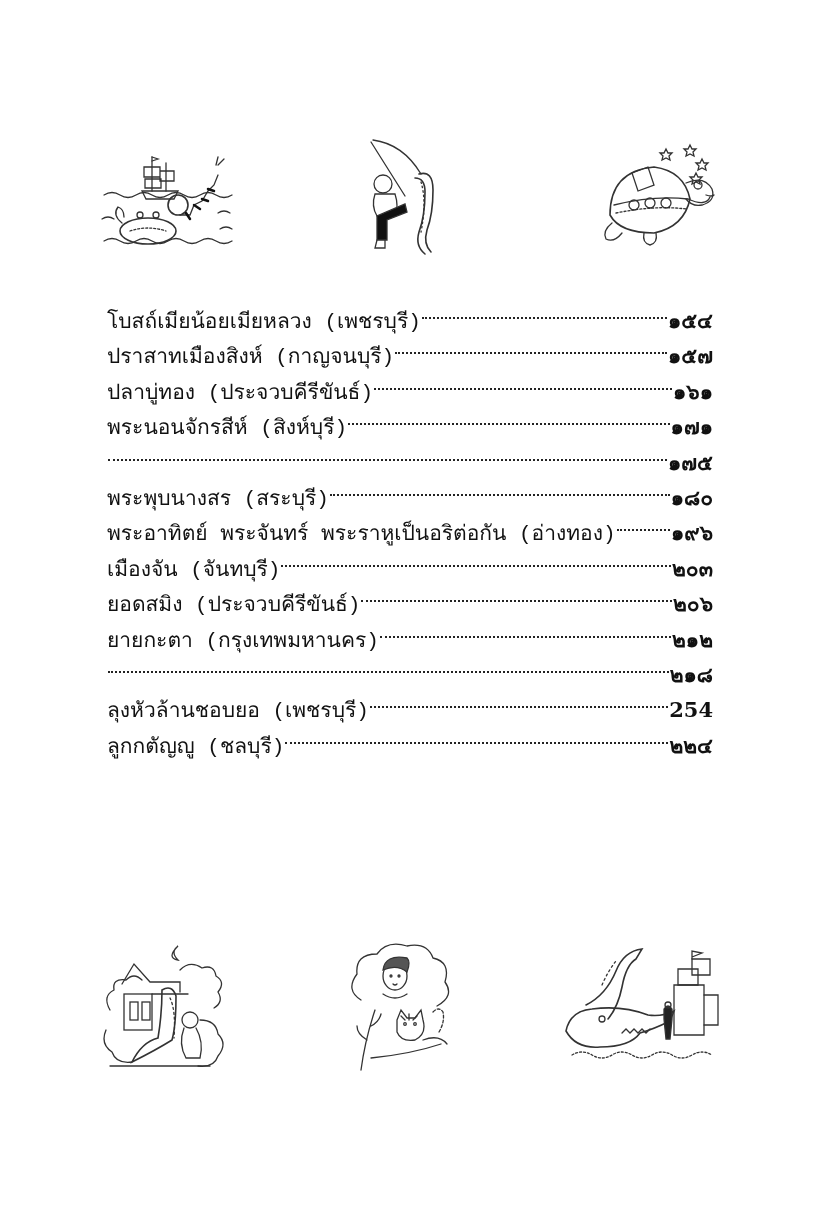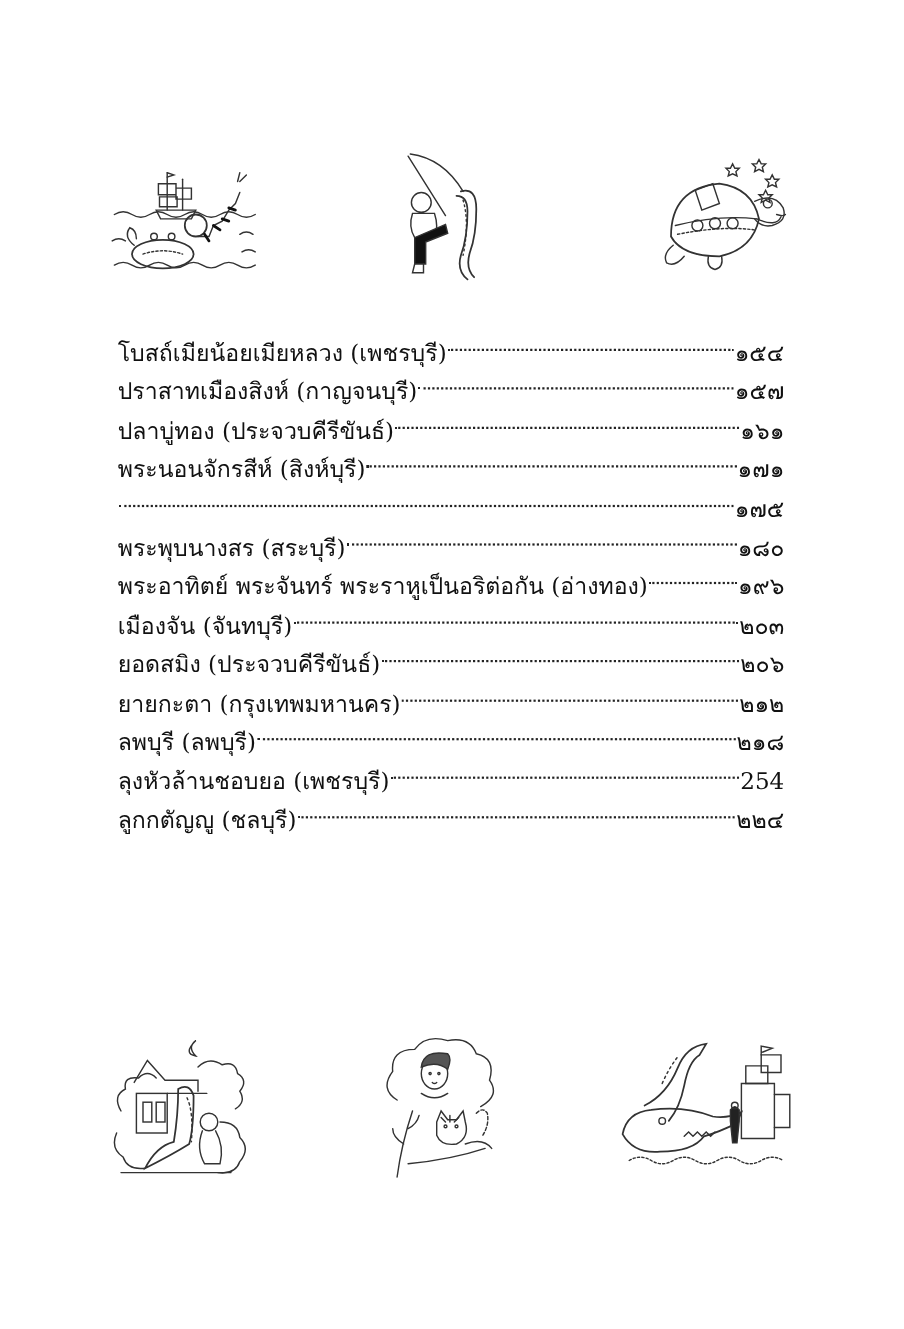--- a/index.html
+++ b/index.html
@@ -39,38 +39,39 @@
     .toc-row {
       display: flex;
       align-items: baseline;
       height: 35.4px;
       font-size: 21px;
       line-height: 35px;
       white-space: nowrap;
     }
     .toc-title {
       flex: 0 0 auto;
+      font-family: Liberation Mono, monospace;
     }
     .toc-leader {
       flex: 1 1 auto;
       overflow: hidden;
       height: 35px;
       position: relative;
       margin: 0 1px;
     }
     .toc-leader::before {
       content: "";
       position: absolute;
       left: 0; right: 0;
       bottom: 9px;
       border-bottom: 2px dotted #222;
     }
     .toc-page {
       flex: 0 0 auto;
-      font-weight: normal;
+      font-weight: bold;
       text-align: right;
     }
   </style>
 </head>
 <body>
 
 <div class="illus-row top">
   <div class="illus">
     <svg width="140" height="110" viewBox="0 0 140 110" fill="none" stroke="#333" stroke-width="1.3" stroke-linecap="round">
 
@@ -183,21 +184,20 @@
     <span class="toc-title">ยอดสมิง (ประจวบคีรีขันธ์)</span>
     <span class="toc-leader"></span>
     <span class="toc-page">๒๐๖</span>
   </div>
   <div class="toc-row">
     <span class="toc-title">ยายกะตา (กรุงเทพมหานคร)</span>
     <span class="toc-leader"></span>
     <span class="toc-page">๒๑๒</span>
   </div>
   <div class="toc-row">
-    <span class="toc-title">ลพบุรี (ลพบุรี)</span>
     <span class="toc-leader"></span>
     <span class="toc-page">๒๑๘</span>
   </div>
   <div class="toc-row">
     <span class="toc-title">ลุงหัวล้านชอบยอ (เพชรบุรี)</span>
     <span class="toc-leader"></span>
     <span class="toc-page">254</span>
   </div>
   <div class="toc-row">
     <span class="toc-title">ลูกกตัญญู (ชลบุรี)</span>

